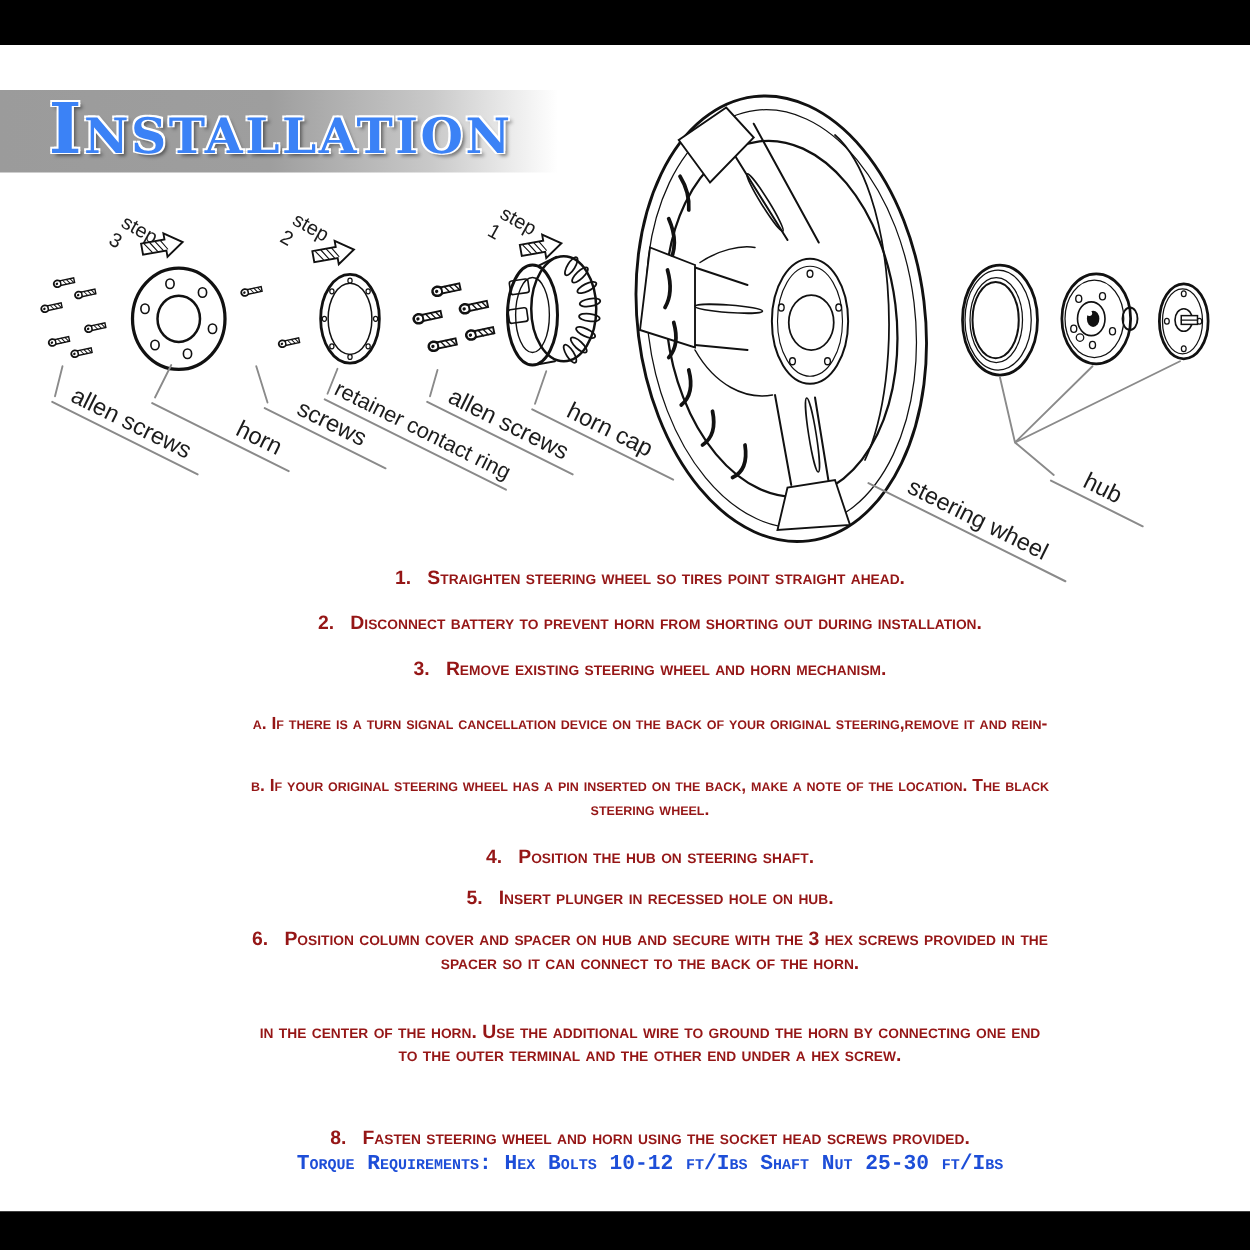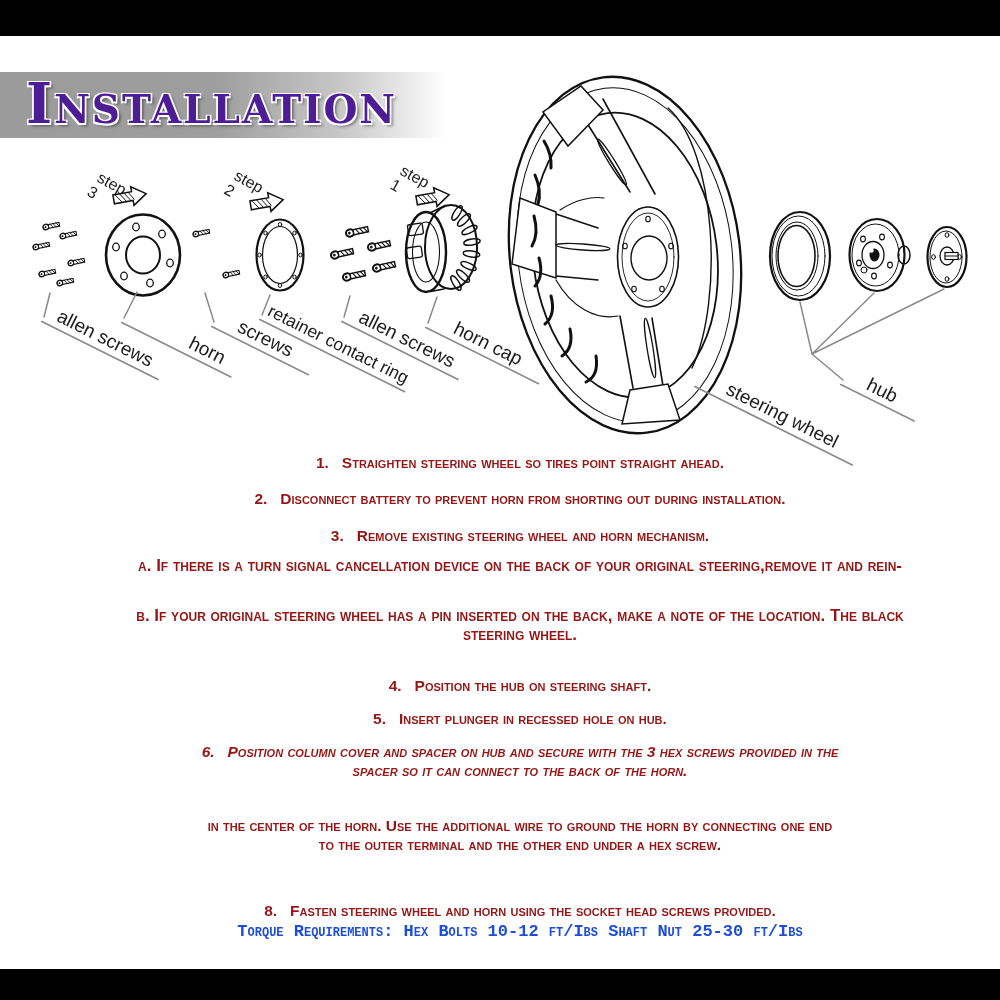--- a/index.html
+++ b/index.html
@@ -3,32 +3,32 @@
 <meta charset="utf-8">
 <style>
   html,body{margin:0;padding:0;}
   body{width:1000px;height:1000px;position:relative;background:#fff;overflow:hidden;
        font-family:"Liberation Sans",sans-serif;}
   .bar{position:absolute;left:0;width:1000px;background:#000;}
   .bar.top{top:0;height:36px;}
   .bar.bottom{top:969px;height:31px;}
   .banner{position:absolute;left:0;top:72px;width:480px;height:66px;
           background:linear-gradient(90deg,#9b9b9b 0%,#9e9e9e 45%,#c9c9c9 72%,#ffffff 93%);}
-  .title{position:absolute;left:26px;top:70px;font-family:"DejaVu Serif","Liberation Serif",serif;
+  .title{position:absolute;left:39px;top:70px;font-family:"DejaVu Serif","Liberation Serif",serif;
          font-weight:bold;font-variant:small-caps;font-size:56px;letter-spacing:2px;
-         color:#4c1d95;line-height:66px;
+         color:#3b82f6;line-height:66px;
          text-shadow:-1.5px -1.5px 0 #fff,1.5px -1.5px 0 #fff,-1.5px 1.5px 0 #fff,1.5px 1.5px 0 #fff,3px 3px 3px rgba(0,0,0,.45);}
   svg text{font-family:"Liberation Sans",sans-serif;}
   .plabel{font-size:19px;fill:#1c1c1c;}
   .steptext{font-size:16px;fill:#1c1c1c;}
   .ins{position:absolute;left:0;width:1000px;text-align:center;font-weight:bold;
        font-variant:small-caps;color:#951616;}
   .ins div{white-space:pre;padding-left:40px;}
   .num{font-size:15.5px;line-height:19px;}
-  .sub{font-size:17px;line-height:18.5px;}
+  .sub{font-size:14px;line-height:18.5px;margin-top:12px;}
   .torque{font-size:17px;color:#1d4ed8;font-family:Liberation Mono, monospace;}
 </style>
 </head>
 <body>
 
 <div class="bar top"></div>
 <div class="bar bottom"></div>
 
 <div class="banner"></div>
 <div class="title">Installation</div>
@@ -271,21 +271,21 @@
 <div class="ins sub" style="top:607px;">
   <div>b. If your original steering wheel has a pin inserted on the back, make a note of the location. The black</div>
   <div>steering wheel.</div>
 </div>
 <div class="ins num" style="top:676px;">
   <div>4.   Position the hub on steering shaft.</div>
 </div>
 <div class="ins num" style="top:709px;">
   <div>5.   Insert plunger in recessed hole on hub.</div>
 </div>
-<div class="ins num" style="top:742px;font-style:italic;">
+<div class="ins num" style="top:742px;">
   <div>6.   Position column cover and spacer on hub and secure with the 3 hex screws provided in the</div>
   <div>spacer so it can connect to the back of the horn.</div>
 </div>
 <div class="ins num" style="top:816px;">
   <div>in the center of the horn. Use the additional wire to ground the horn by connecting one end</div>
   <div>to the outer terminal and the other end under a hex screw.</div>
 </div>
 <div class="ins num" style="top:901px;">
   <div>8.   Fasten steering wheel and horn using the socket head screws provided.</div>
 </div>

